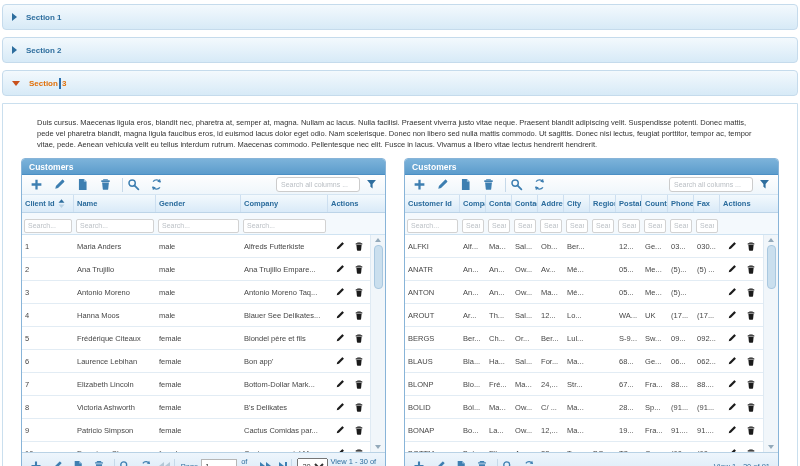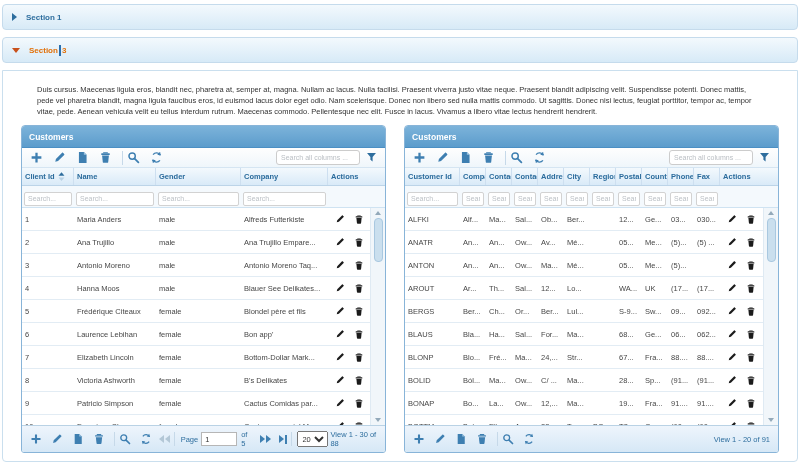--- a/index.html
+++ b/index.html
@@ -21,21 +21,21 @@
   .acc-content { border:1px solid #cadfee; border-radius:0 0 4px 4px; background:#fff;
     padding:5px 18px 8px; }
   .para { font-size:7.5px; line-height:11px; color:#333; margin:8px 16px 8px; }
 
   
   .grids { display:flex; gap:18px; }
   .grid { border:1px solid #88b4d8; border-radius:4px 4px 3px 3px; overflow:hidden; background:#fff; }
   .grid.lg { width:370px; }
   .grid.rg { width:380px; }
 
-  .caption { height:22px; background:linear-gradient(#7cb3da,#5c9ccc); color:#fff;
+  .caption { height:16px; background:linear-gradient(#7cb3da,#5c9ccc); color:#fff;
     font-size:8.5px; font-weight:bold; display:flex; align-items:center; padding:0 7px;
     border-bottom:1px solid #4b8fc4; }
 
   .toolbar { height:20px; background:linear-gradient(#fefefe,#eff6fb);
     border-bottom:1px solid #d5e5f2; display:flex; align-items:center; padding:0 8px; }
   .icon { display:inline-flex; align-items:center; justify-content:center;
     color:#3e7fb1; margin-right:10px; cursor:pointer; }
   .icon svg { display:block; }
   .sep { width:1px; height:14px; background:#c6d9e9; margin:0 4px 0 0; }
   .tb-search { margin-left:auto; display:flex; align-items:center; }
@@ -98,20 +98,24 @@
 </head>
 <body>
 
 <div class="page">
 
   <div class="acc-header">
     <span class="tri-closed"></span>
     <span>Section 1</span>
   </div>
 
+  <div class="acc-header">
+    <span class="tri-closed"></span>
+    <span>Section 2</span>
+  </div>
 
   <div class="acc-header active">
     <span class="tri-open"></span>
     <span>Section</span>
       <span class="caret"></span>
       <span>3</span>
   </div>
 
   <div class="acc-content">
     <p class="para">Duis cursus. Maecenas ligula eros, blandit nec, pharetra at, semper at, magna. Nullam ac lacus. Nulla facilisi. Praesent viverra justo vitae neque. Praesent blandit adipiscing velit. Suspendisse potenti. Donec mattis, pede vel pharetra blandit, magna ligula faucibus eros, id euismod lacus dolor eget odio. Nam scelerisque. Donec non libero sed nulla mattis commodo. Ut sagittis. Donec nisi lectus, feugiat porttitor, tempor ac, tempor vitae, pede. Aenean vehicula velit eu tellus interdum rutrum. Maecenas commodo. Pellentesque nec elit. Fusce in lacus. Vivamus a libero vitae lectus hendrerit hendrerit.</p>

